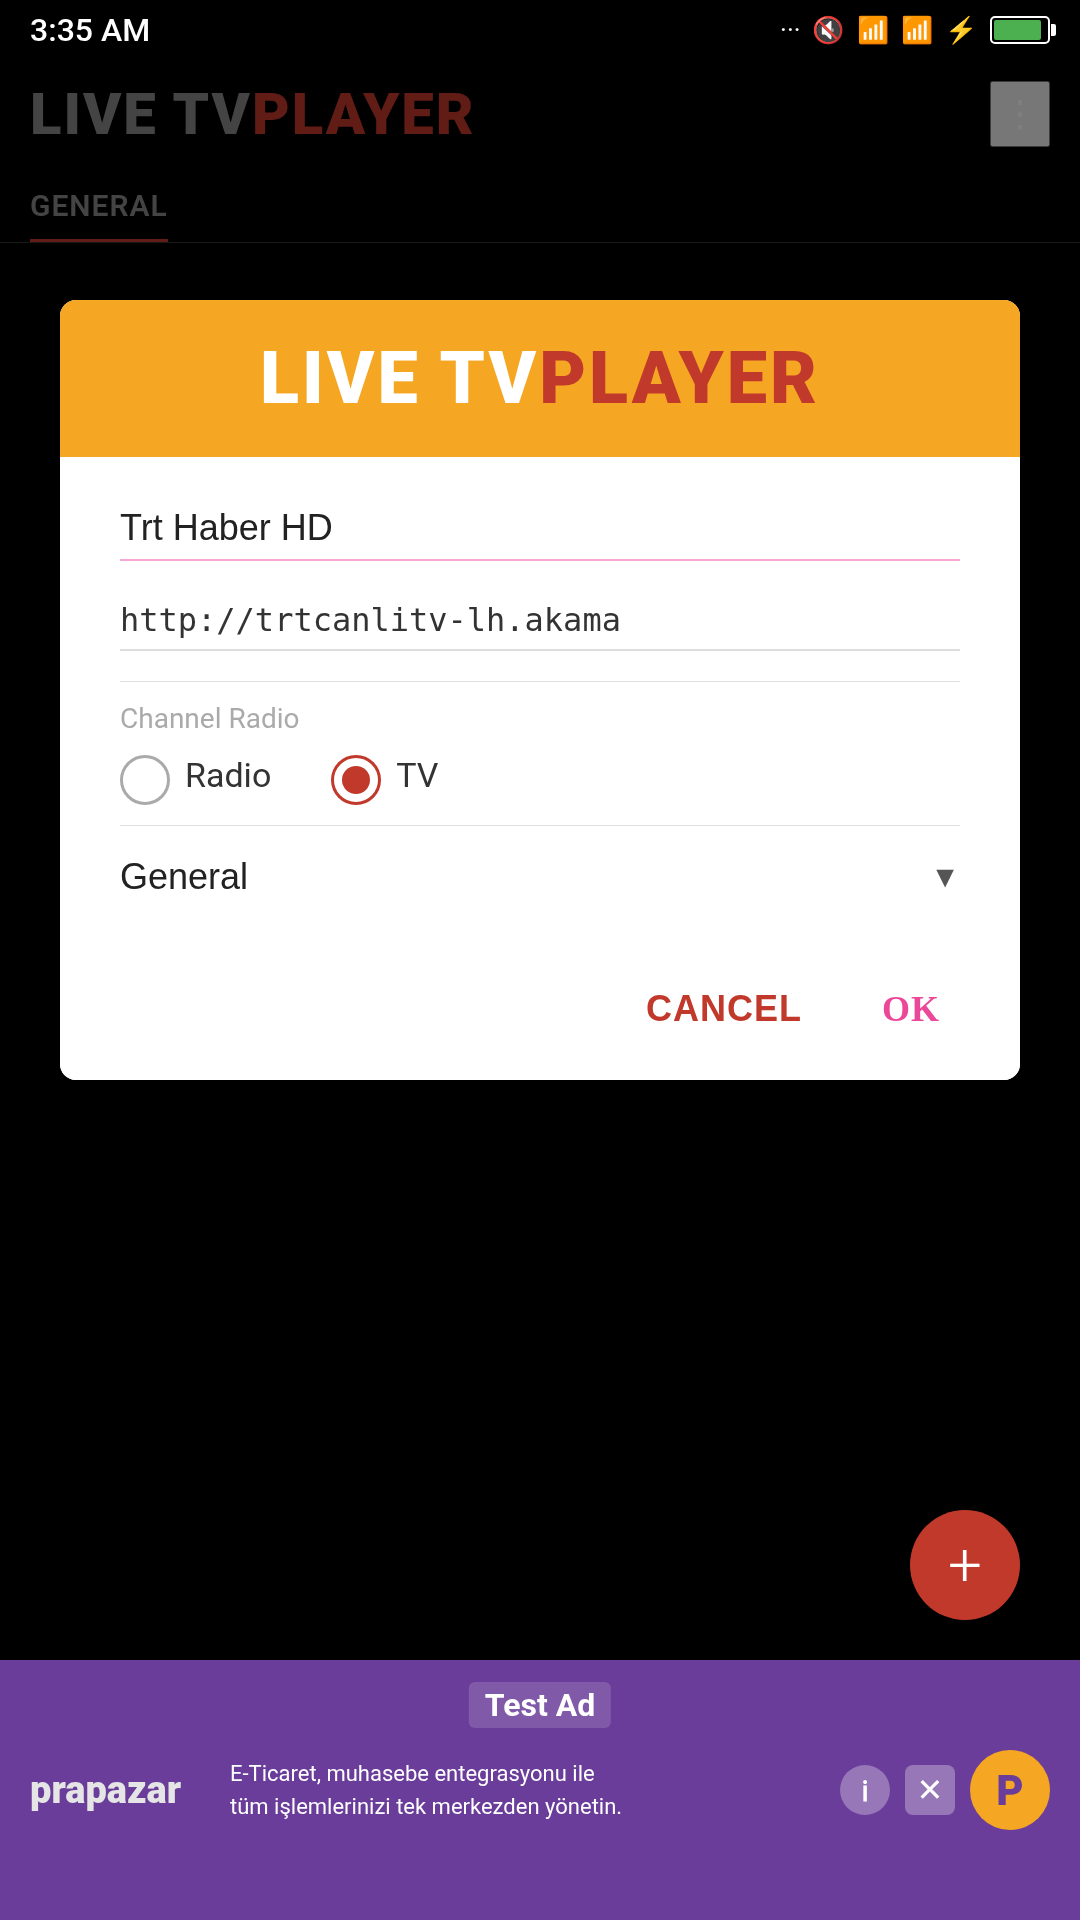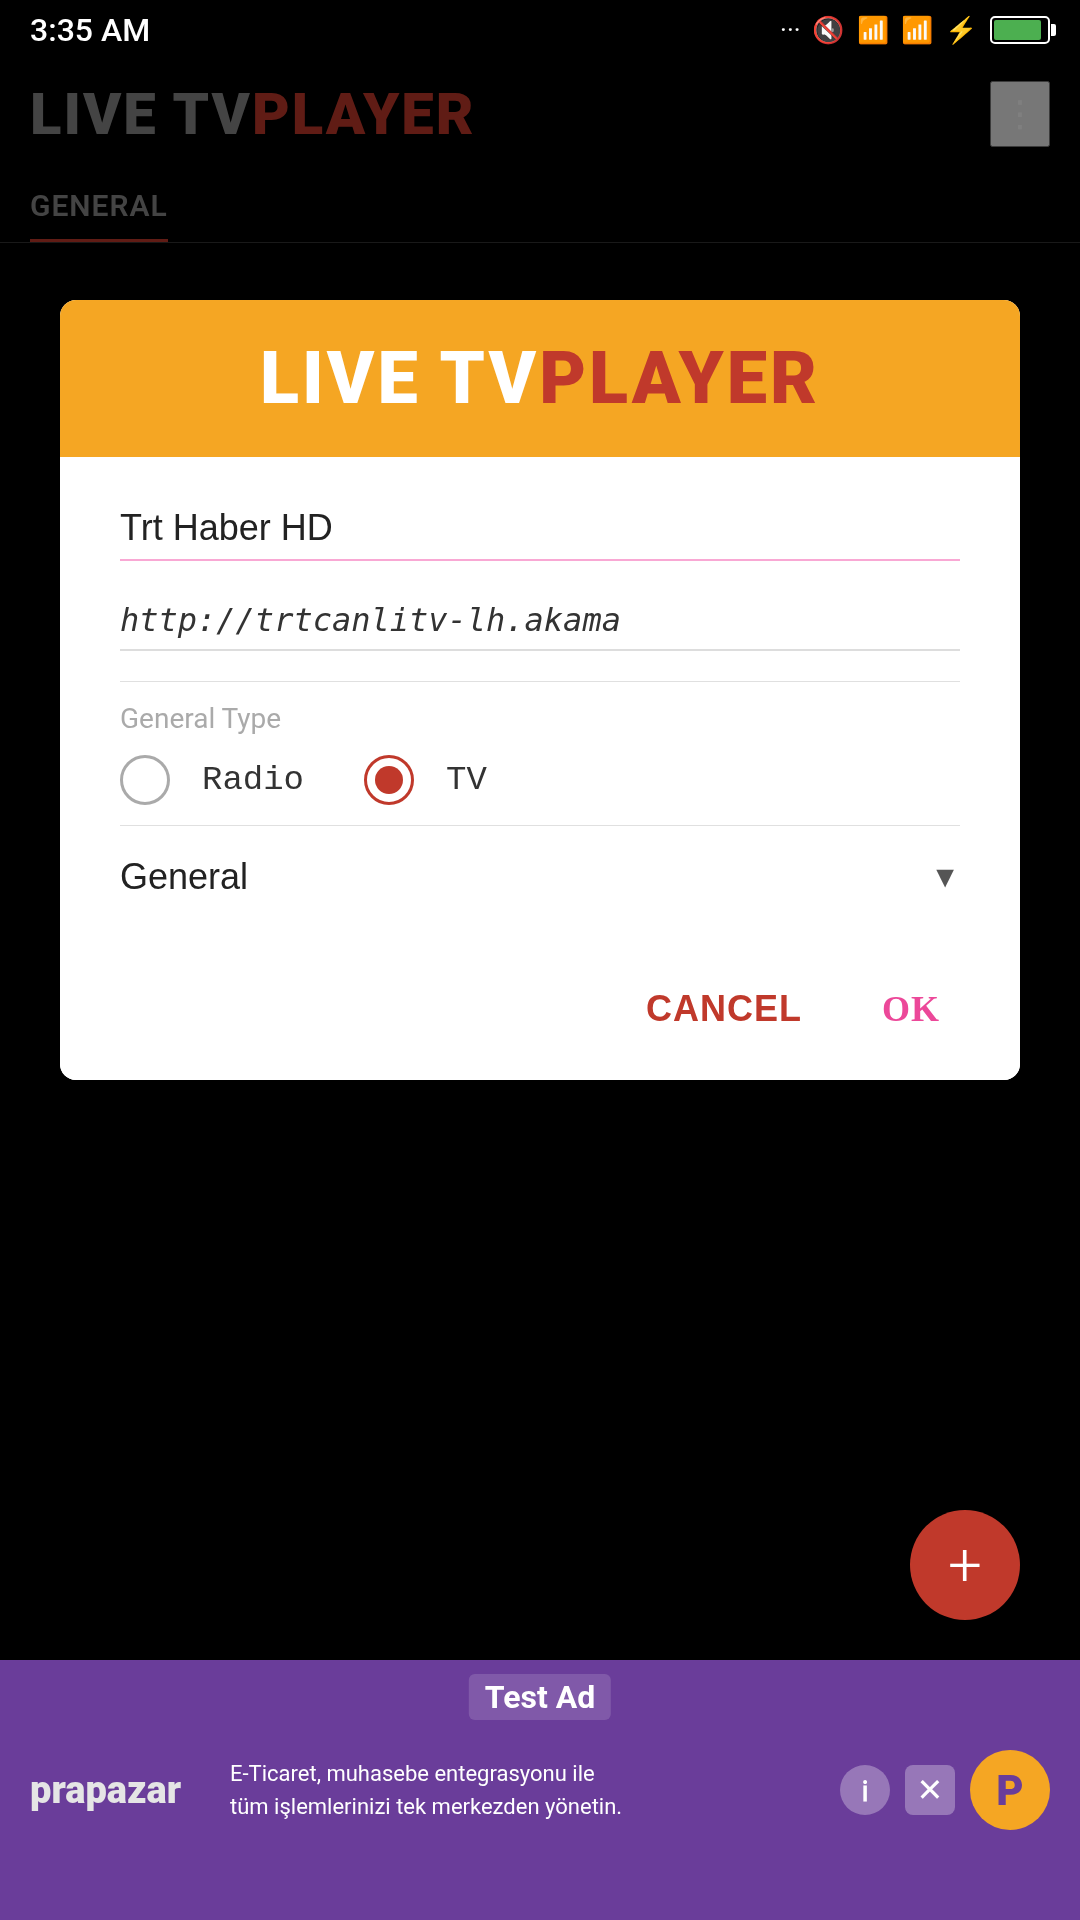--- a/index.html
+++ b/index.html
@@ -181,21 +181,20 @@
       padding: 10px 0;
       color: #222;
       outline: none;
       background: transparent;
     }
     .text-input.url-input {
       border-bottom: 2px solid #ddd;
       color: #333;
       font-family: monospace;
       font-size: 32px;
-      font-style: italic;
     }
 
     
     .divider {
       width: 100%;
       height: 1px;
       background: #e0e0e0;
       margin: 20px 0;
     }
 
@@ -205,24 +204,23 @@
       color: #aaa;
       margin-bottom: 20px;
     }
     .radio-group {
       display: flex;
       align-items: center;
       gap: 60px;
     }
     .radio-option {
       display: flex;
-      align-items: center;
-      gap: 32px;
-      cursor: pointer;
-      font-family: Liberation Mono, monospace;
+      align-items: flex-start;
+      gap: 15px;
+      cursor: pointer;
     }
     .radio-circle {
       width: 50px;
       height: 50px;
       border-radius: 50%;
       border: 3px solid #aaa;
       display: flex;
       align-items: center;
       justify-content: center;
       background: #fff;
@@ -354,21 +352,21 @@
       flex-direction: column;
     }
     .ad-overlay-label {
       background: rgba(255,255,255,0.15);
       color: #fff;
       font-size: 32px;
       font-weight: 700;
       text-align: center;
       padding: 4px 16px;
       position: absolute;
-      top: 14px;
+      top: 22px;
       left: 50%;
       transform: translateX(-50%);
       border-radius: 6px;
     }
     .ad-main-text {
       color: #fff;
       font-size: 22px;
       line-height: 1.5;
     }
     .ad-actions {
@@ -458,21 +456,21 @@
       <input class="text-input" type="text" value="Trt Haber HD" style="">
     </div>
 
     <div class="input-group">
       <input class="text-input url-input" type="text" value="http://trtcanlitv-lh.akama" style="">
     </div>
 
     <div class="divider"></div>
 
     <div>
-      <div class="section-label">General Type</div>
+      <div class="section-label">Channel Radio</div>
       <div class="radio-group">
 
         <div class="radio-option">
           <div class="radio-circle"></div>
           <span class="radio-label">Radio</span>
         </div>
 
         <div class="radio-option">
           <div class="radio-circle selected">
             <div class="radio-dot"></div>

